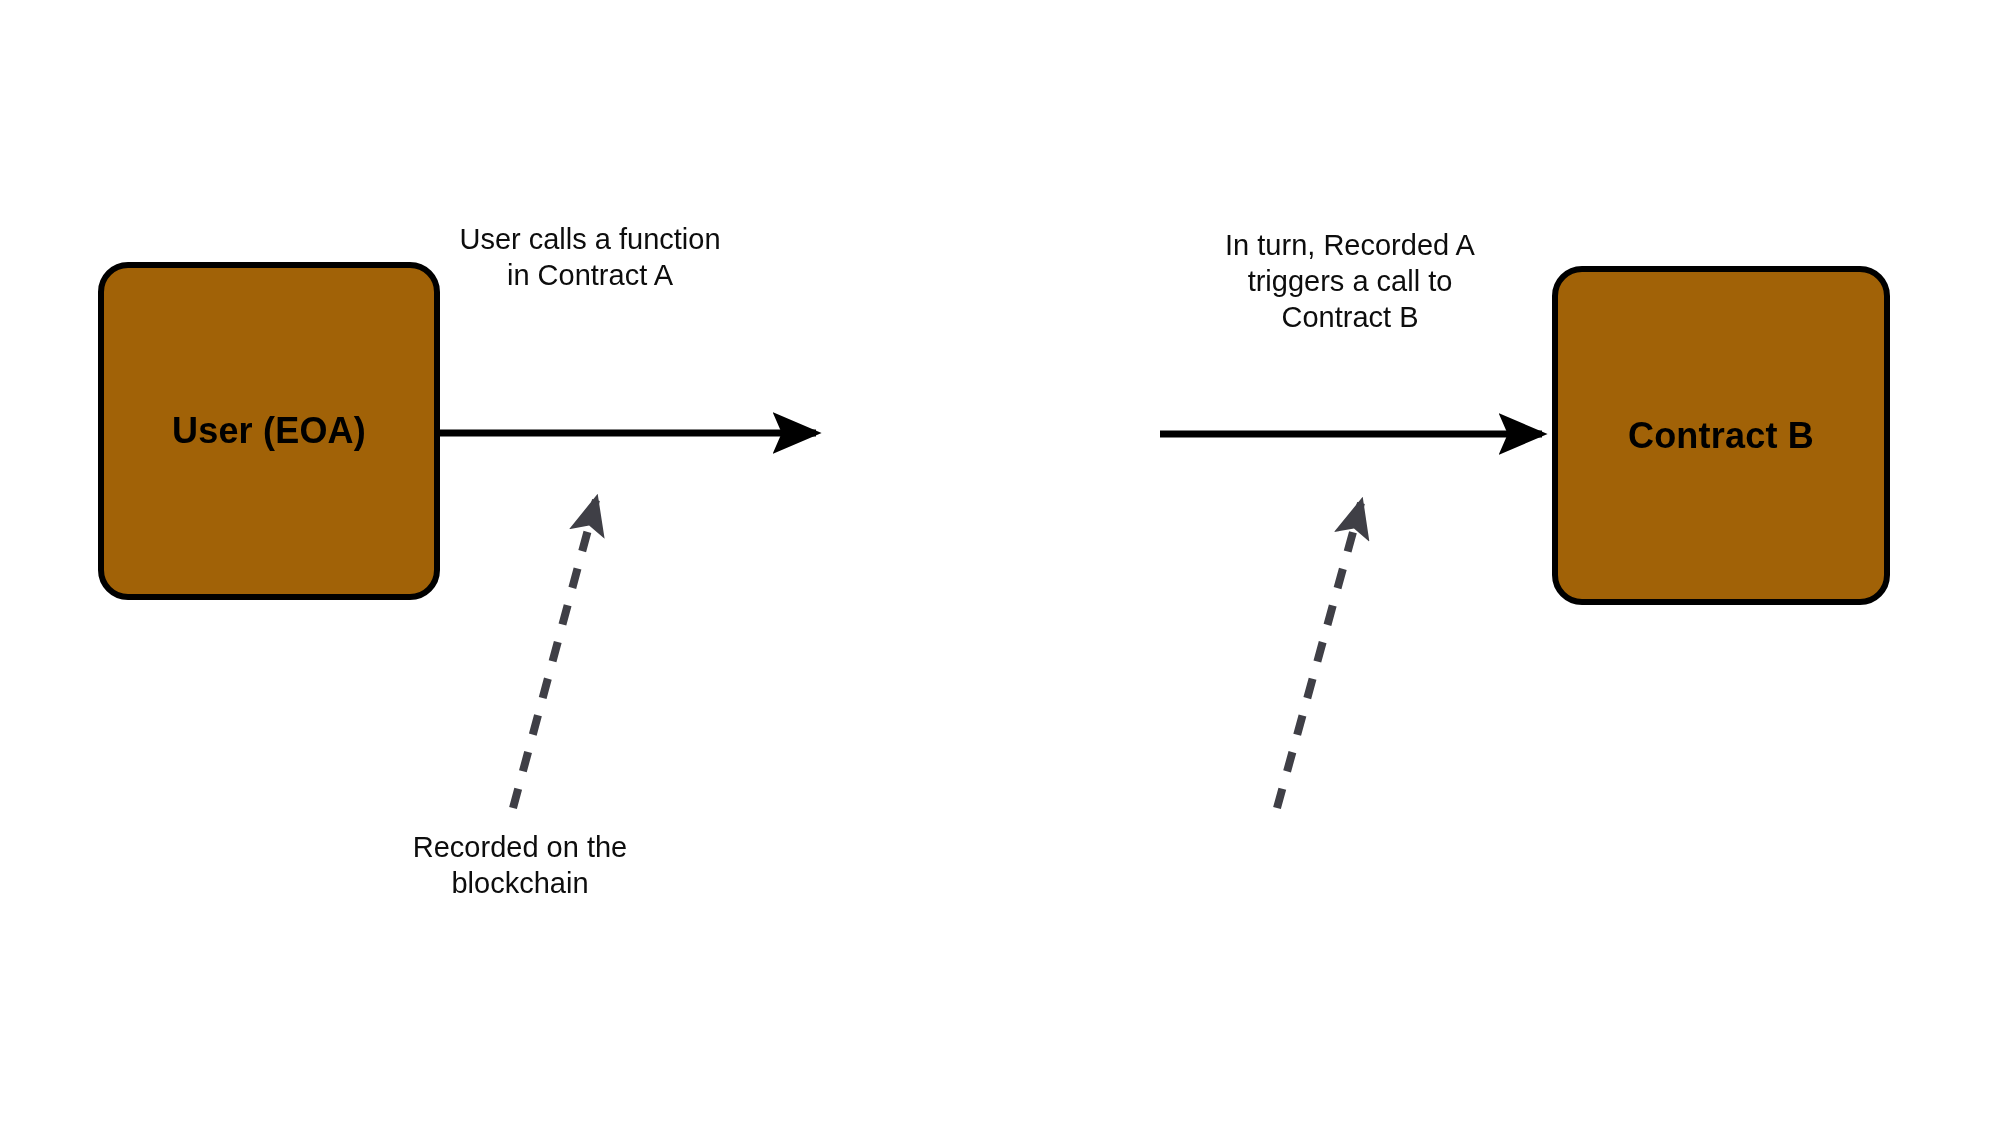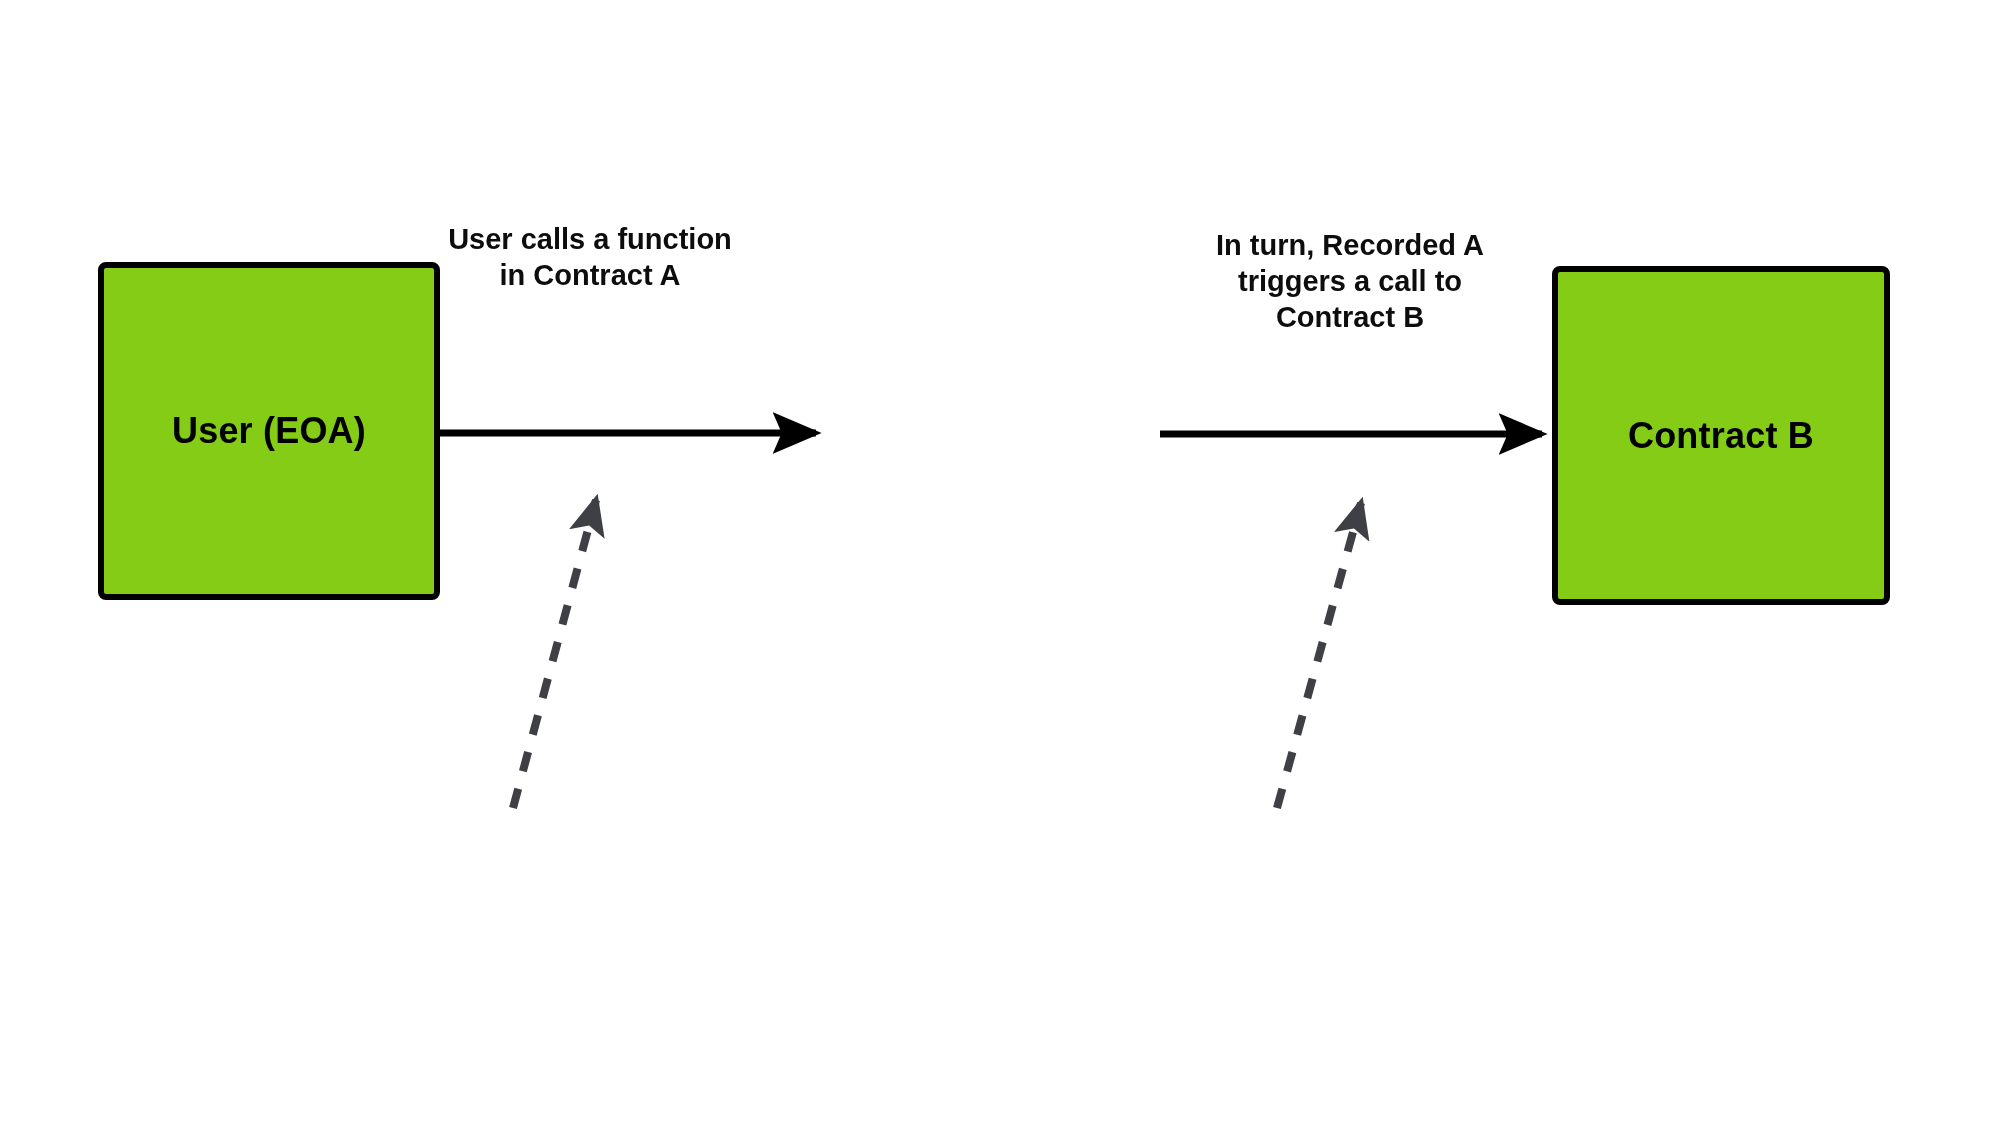--- a/index.html
+++ b/index.html
@@ -28,44 +28,44 @@
     pointer-events: none;
   }
 
   
   .node {
     position: absolute;
     box-sizing: border-box;
     display: flex;
     align-items: center;
     justify-content: center;
-    background: #84cc16;
+    background: #a16207;
     border: 6px solid #000000;
-    border-radius: 8px;
+    border-radius: 30px;
   }
   .node-label {
     font-family: "Liberation Sans", sans-serif;
     font-weight: bold;
     font-size: 36px;
     line-height: 1.1;
     color: #000000;
     letter-spacing: 0.2px;
     text-align: center;
     white-space: nowrap;
   }
 
   #node-user  { left: 98px;  top: 262px; width: 342px; height: 338px; }
   #node-contract-a { left: 828px; top: 264px; width: 332px; height: 336px; }
   #node-contract-b { left: 1552px; top: 266px; width: 338px; height: 339px; }
 
   
   .annotation {
     position: absolute;
     font-family: "Liberation Sans", sans-serif;
-    font-weight: bold;
+    font-weight: normal;
     font-size: 29px;
     line-height: 1.24;
     color: #0d0d0d;
     text-align: center;
     white-space: pre-line;
   }
 
   #edge-label-1 {
     left: 420px;
     top: 222px;
@@ -120,15 +120,17 @@
     <span class="node-label">Contract B</span>
   </div>
 
   <div class="annotation" id="edge-label-1">User calls a function
 in Contract A</div>
 
   <div class="annotation" id="edge-label-2">In turn, Recorded A
 triggers a call to
 Contract B</div>
 
+  <div class="annotation" id="note-label-1">Recorded on the
+blockchain</div>
 
 
 </div>
 
 </body></html>

